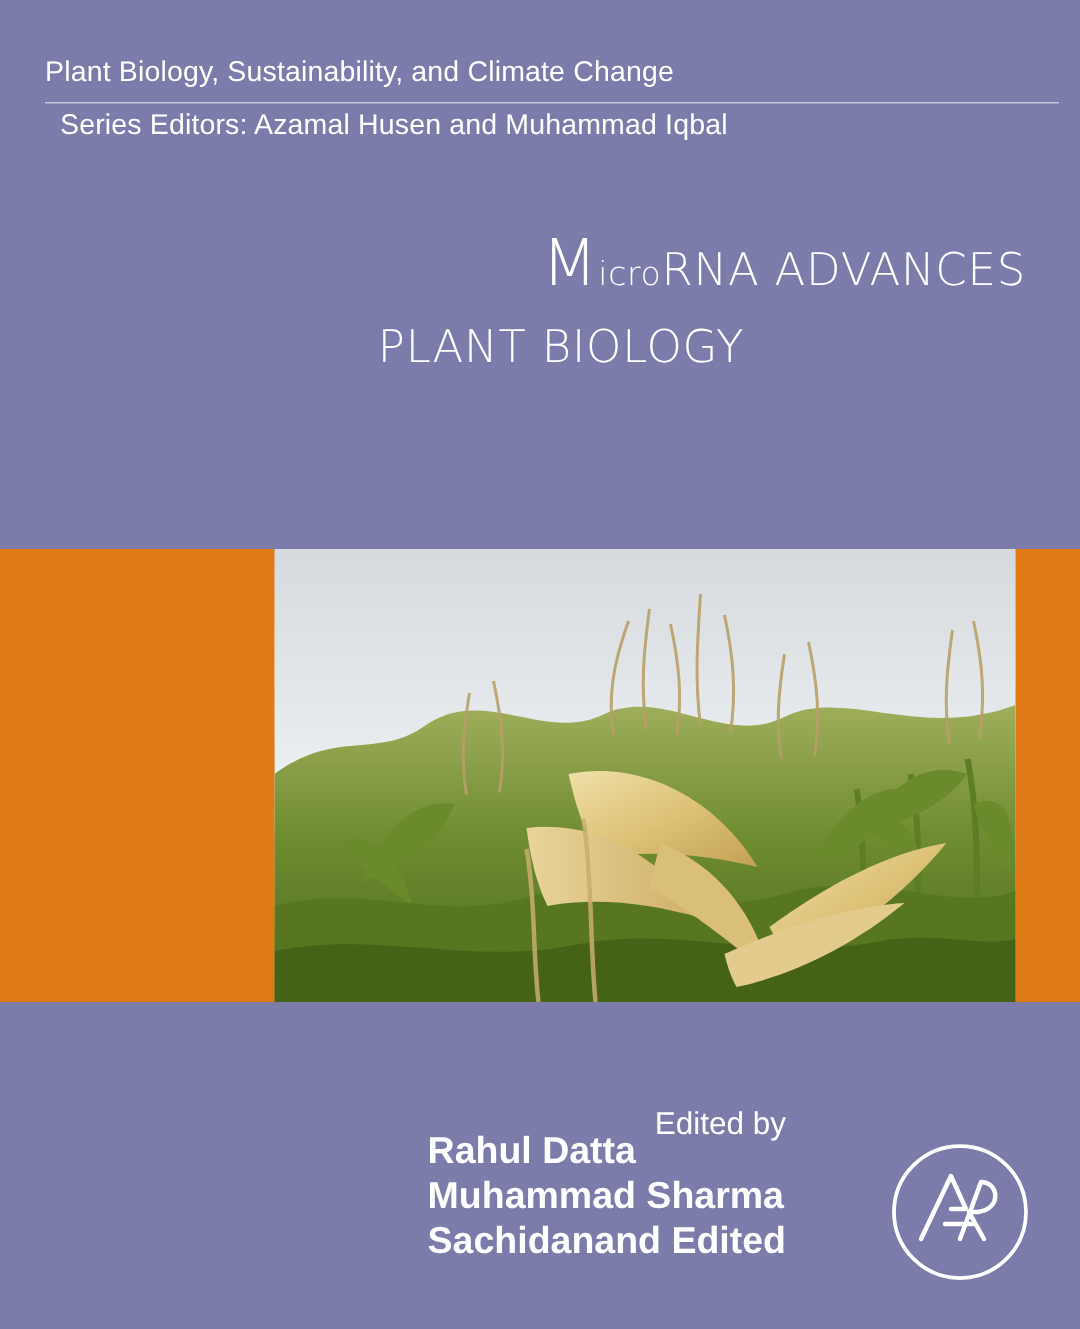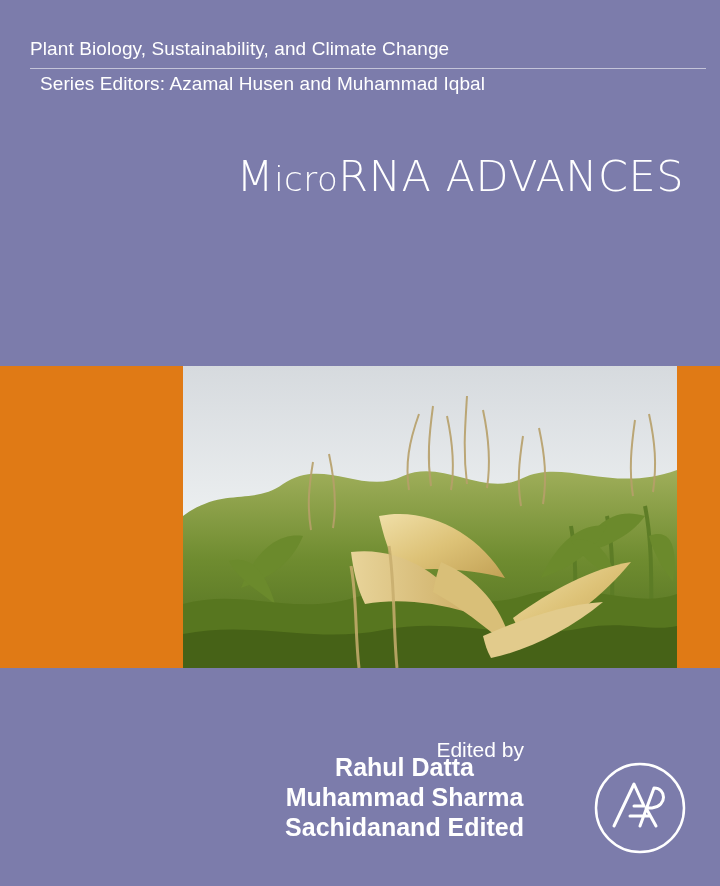--- a/index.html
+++ b/index.html
@@ -70,25 +70,25 @@
     letter-spacing: 0.5px;
   }
   .main-title .line {
     display: block;
     white-space: nowrap;
   }
   .title-micro {
     font-size: 43px;
   }
   .title-smallcap {
-    font-size: 34px;
+    font-size: 22px;
     letter-spacing: 0.5px;
   }
   .title-caps {
-    font-size: 43px;
+    font-size: 30px;
     text-align: center;
   }
 
   
   .orange-band {
     position: absolute;
     left: 0;
     top: 366px;
     width: 720px;
     height: 302px;
@@ -119,21 +119,21 @@
     color: #ffffff;
     font-size: 21px;
     text-align: right;
     white-space: nowrap;
     margin-top: 12px;
   }
   .authors {
     position: absolute;
     right: 196px;
     top: 752px;
-    text-align: center;
+    text-align: left;
     color: #ffffff;
     font-size: 25px;
     line-height: 30px;
     font-weight: bold;
   }
   .authors .name {
     display: block;
     white-space: nowrap;
   }
 
@@ -163,20 +163,21 @@
 <div class="cover">
 
   <div class="series-block">
     <div class="series-title">Plant Biology, Sustainability, and Climate Change</div>
     <div class="series-rule"></div>
     <div class="series-editors">Series Editors: Azamal Husen and Muhammad Iqbal</div>
   </div>
 
   <div class="main-title">
     <span class="line"><span class="title-micro">M</span><span class="title-smallcap">icro</span><span class="title-caps">RNA  ADVANCES</span></span>
+    <span class="line title-caps">PLANT BIOLOGY</span>
   </div>
 
   <div class="orange-band"></div>
 
   <div class="photo">
     <svg viewBox="0 0 494 302" preserveAspectRatio="none" aria-hidden="true">
       <defs>
         <linearGradient id="sky" x1="0" y1="0" x2="0" y2="1">
           <stop offset="0%" stop-color="#d6dade"></stop>
           <stop offset="55%" stop-color="#eef1f2"></stop>

